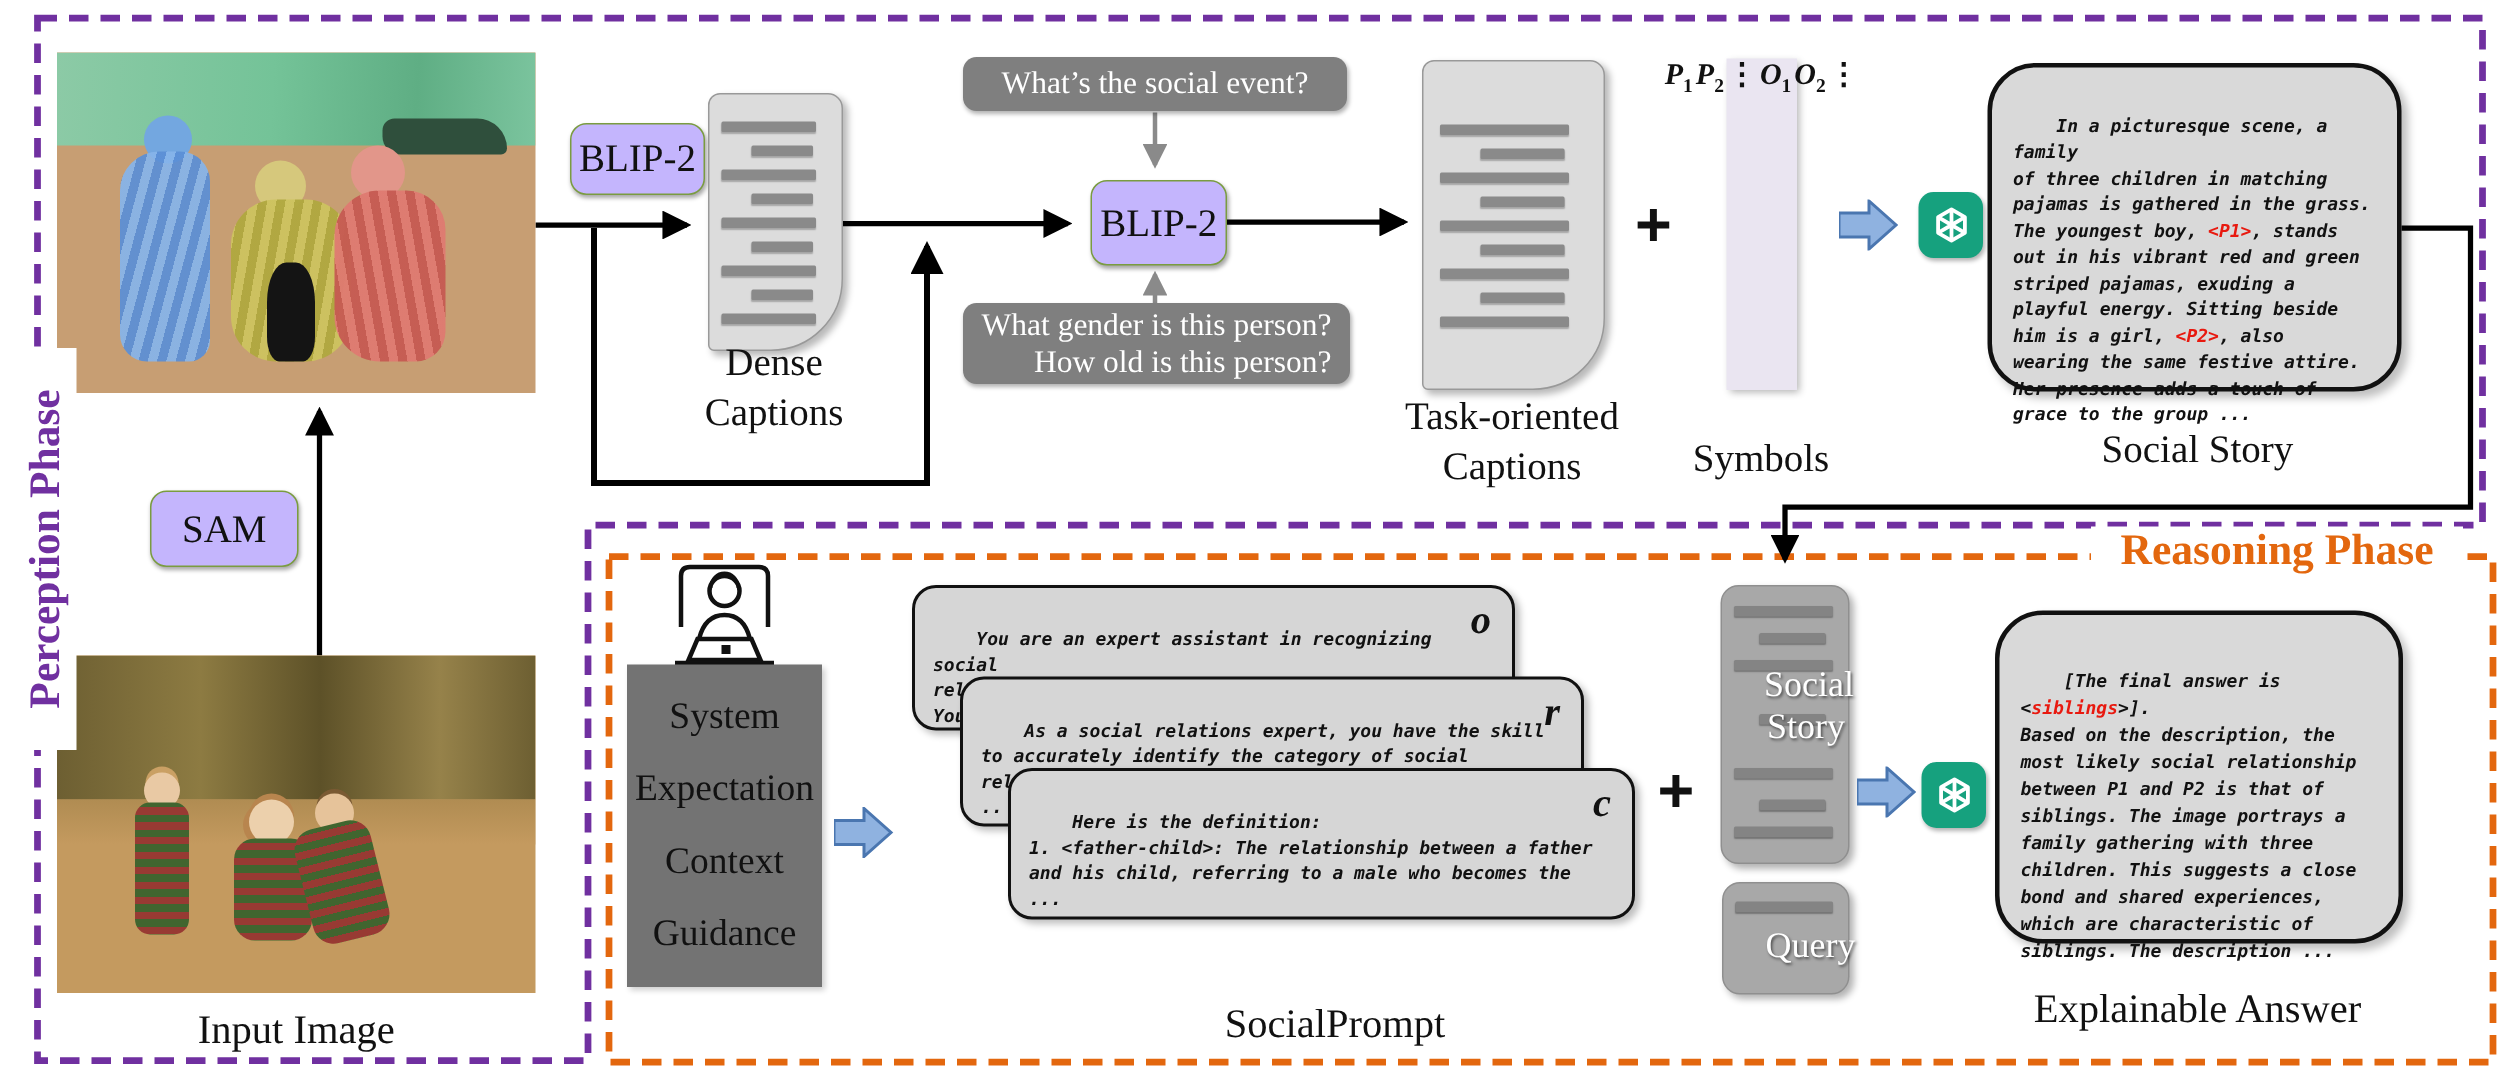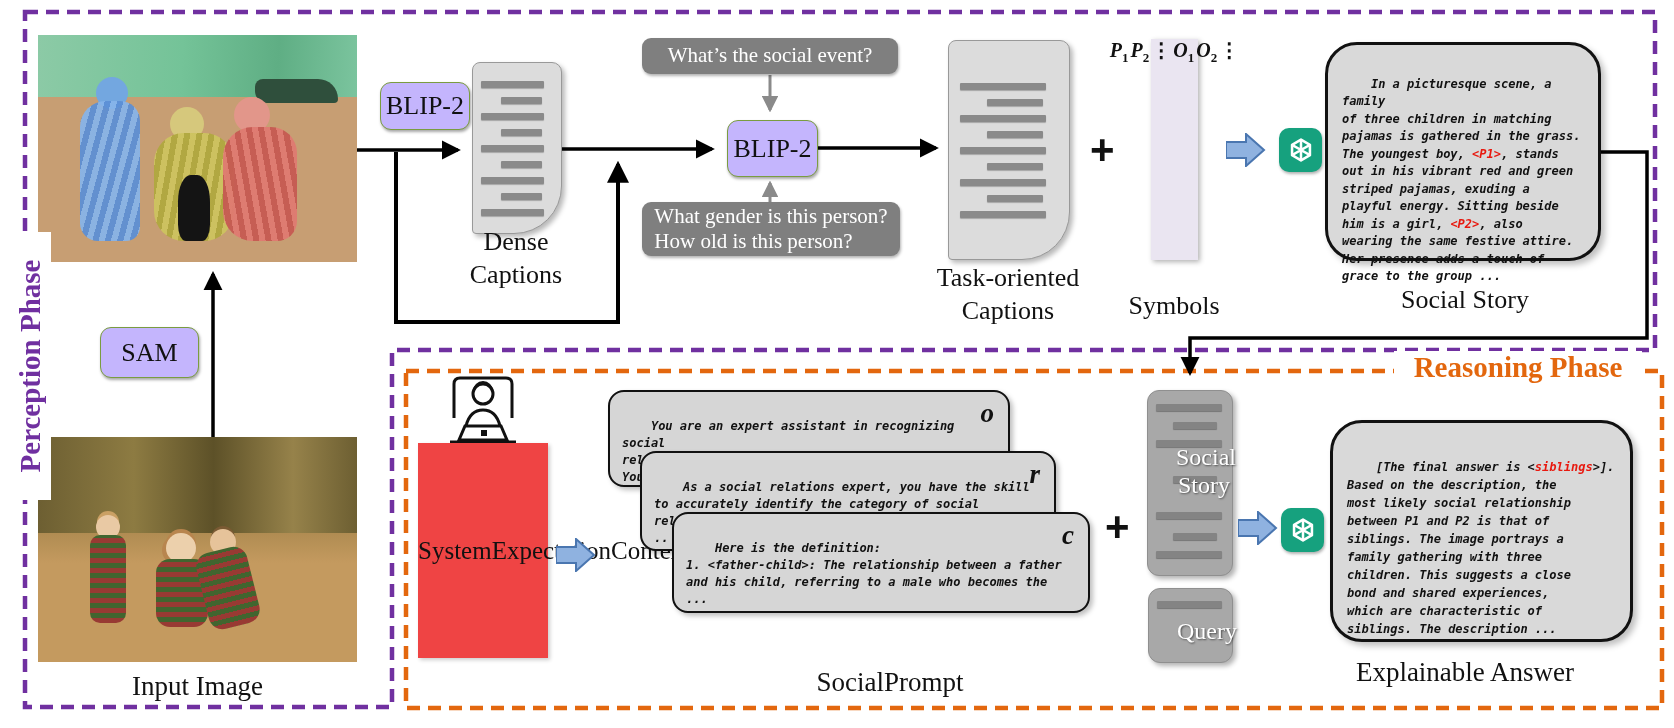--- a/index.html
+++ b/index.html
@@ -4,21 +4,21 @@
 <style>
   html,body{margin:0;padding:0;background:#fff;}
   #fig{position:relative;width:1674px;height:728px;background:#fff;overflow:hidden;
        font-family:"Liberation Serif",serif;color:#111;}
   .abs{position:absolute;}
   .lbl{font-size:26px;color:#111;text-align:center;white-space:pre-line;line-height:1.25;}
   .greenbox{background:#c4b5fd;border:1px solid #7a9c40;border-radius:11px;
             box-shadow:1px 2px 3px rgba(0,0,0,.35);display:flex;align-items:center;
             justify-content:center;font-size:26px;color:#111;}
   .graybox{background:#7f7f7f;color:#fff;border-radius:9px;box-shadow:1px 2px 3px rgba(0,0,0,.3);
-           display:flex;align-items:center;justify-content:center;text-align:left;
+           display:flex;align-items:center;justify-content:center;text-align:right;
            font-size:21px;line-height:1.2;white-space:pre-line;}
   .doc{background:#dcdcdc;border:1.5px solid #999;border-radius:8px 10px 48px 4px;
        box-shadow:3px 3px 5px rgba(0,0,0,.28);display:flex;flex-direction:column;
        justify-content:center;}
   .dbar{background:#8a8a8a;height:7px;border-radius:1px;margin:4.5px 0;box-shadow:0 1px 1px rgba(0,0,0,.25);}
   .dbar.w{width:72%;margin-left:9%;}
   .dbar.n{width:46%;margin-left:32%;}
   .bubble{background:#d9d9d9;border:3px solid #111;border-radius:32px;
           box-shadow:4px 4px 6px rgba(0,0,0,.25);
           font-family:"DejaVu Sans Mono",monospace;font-weight:bold;font-style:italic;
@@ -35,22 +35,22 @@
          box-shadow:3px 3px 5px rgba(0,0,0,.3);}
   .sbar{position:absolute;background:#848484;height:7px;border-radius:1px;box-shadow:0 1px 1px rgba(0,0,0,.3);}
   .stacktext{position:absolute;left:0;right:0;text-align:center;color:#fff;font-size:24px;
              line-height:1.18;white-space:pre-line;text-shadow:1px 1px 2px rgba(0,0,0,.55);margin-left:28px;}
   .plus{font-size:42px;font-weight:bold;color:#111;font-family:"Liberation Sans",sans-serif;}
   .phase{font-weight:bold;font-size:29px;background:#fff;text-align:center;}
   .ai{width:43px;height:44px;background:#16a17e;border-radius:10px;display:flex;
       align-items:center;justify-content:center;box-shadow:1px 2px 3px rgba(0,0,0,.3);}
   .symrow{font-style:italic;font-size:20px;line-height:1.18;text-align:center;font-weight:bold;}
   .symrow sub{font-size:13px;font-style:normal;}
-  .peach{background:#ef4444;box-shadow:2px 2px 4px rgba(0,0,0,.2);display:flex;
-         flex-direction:row;justify-content:space-evenly;align-items:center;font-size:25px;}
+  .peach{background:#737373;box-shadow:2px 2px 4px rgba(0,0,0,.2);display:flex;
+         flex-direction:column;justify-content:space-evenly;align-items:center;font-size:25px;}
 </style>
 </head>
 <body>
 
 <div id="fig">
 
   <svg class="abs" width="1674" height="728" style="left:0;top:0">
     <defs>
       <marker id="ab" viewBox="0 0 10 10" refX="8.5" refY="5" markerWidth="5.5" markerHeight="5.5" orient="auto-start-reverse">
         <path d="M0 0 L10 5 L0 10 z" fill="#000"></path>
@@ -251,21 +251,21 @@
     <polygon points="0,9 20,9 20,1 38,17 20,33 20,25 0,25" fill="#8fb2e0" stroke="#4a76b0" stroke-width="2"></polygon>
   </svg>
   <div class="abs ai" style="left:1281px;top:508px;">
     <svg viewBox="0 0 24 24" width="32" height="32">
         <g fill="none" stroke="#fff" stroke-width="1.9" stroke-linejoin="round">
       <path d="M12 4.2 L18.7 8.1 V15.9 L12 19.8 L5.3 15.9 V8.1 Z"></path>
       <path d="M12 4.2 V12 M18.7 8.1 L12 12 M5.3 8.1 L12 12 M12 19.8 V12 M18.7 15.9 L12 12 M5.3 15.9 L12 12"></path>
     </g>
       </svg>
   </div>
-  <div class="abs bubble" style="left:1330px;top:420px;width:303px;height:222px;padding:17px 8px 10px 14px;line-height:1.5;">
+  <div class="abs bubble" style="left:1330px;top:407px;width:272px;height:222px;padding:17px 8px 10px 14px;line-height:1.5;">
     <span>[The final answer is &lt;</span><span class="red">siblings</span><span>&gt;].
 Based on the description, the
 most likely social relationship
 between P1 and P2 is that of
 siblings. The image portrays a
 family gathering with three
 children. This suggests a close
 bond and shared experiences,
 which are characteristic of
 siblings. The description ...</span>

